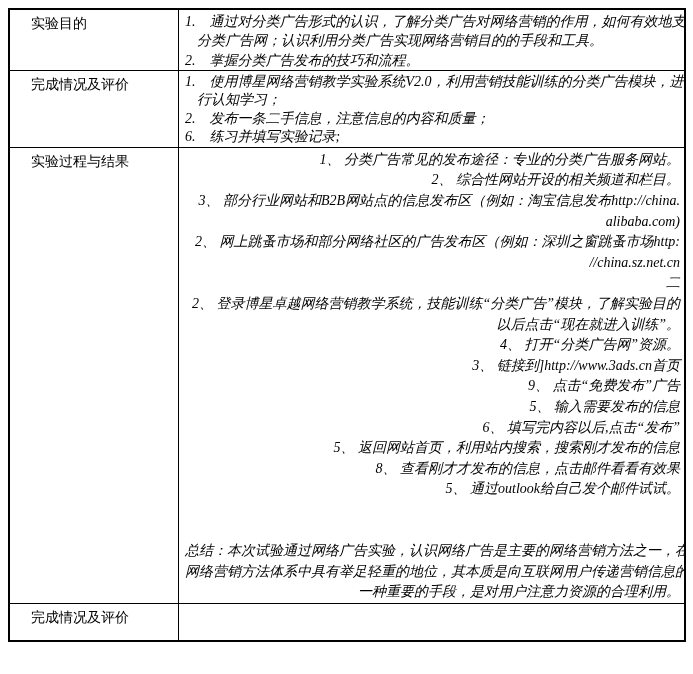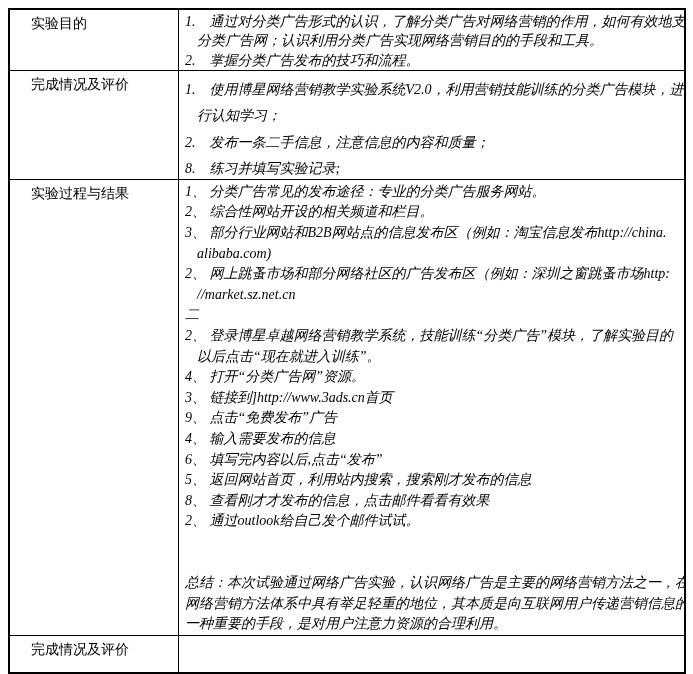--- a/index.html
+++ b/index.html
@@ -45,23 +45,23 @@
   .line {
     white-space: pre;
     font-size: 14px;
   }
   tr.r1 td { height: 58px; }
   tr.r2 td { height: 74px; }
   tr.r3 td { height: 38px; }
   tr.r4 td { height: 452px; }
   tr.r5 td { height: 38px; }
   tr.r1 .line { line-height: 19.3px; }
-  tr.r2 .line { line-height: 18.5px; margin-top: 8px; }
+  tr.r2 .line { line-height: 18.5px; }
   tr.r3 .line { line-height: 20px; padding-top: 3px; }
-  tr.r4 .line { line-height: 20.6px; }
+  tr.r4 .line { line-height: 20.6px; text-align: right; }
   .line.ind { padding-left: 12px; }
   .line.gap { margin-top: 41px; }
 </style>
 </head>
 <body>
 
 <div class="sheet">
   <table class="report">
     <tbody>
         <tr class="r1">
@@ -71,43 +71,43 @@
             <div class="line ind">分类广告网；认识利用分类广告实现网络营销目的的手段和工具。</div>
             <div class="line">2.　掌握分类广告发布的技巧和流程。</div>
           </td>
     </tr>
     <tr class="r2">
       <td class="label-cell">完成情况及评价</td>
       <td class="content-cell">
             <div class="line">1.　使用博星网络营销教学实验系统V2.0，利用营销技能训练的分类广告模块，进</div>
             <div class="line ind">行认知学习；</div>
             <div class="line">2.　发布一条二手信息，注意信息的内容和质量；</div>
-            <div class="line">8.　练习并填写实验记录;</div>
+            <div class="line">6.　练习并填写实验记录;</div>
           </td>
     </tr>
     <tr class="r4">
       <td class="label-cell">实验过程与结果</td>
       <td class="content-cell">
             <div class="line">1、 分类广告常见的发布途径：专业的分类广告服务网站。</div>
             <div class="line">2、 综合性网站开设的相关频道和栏目。</div>
             <div class="line">3、 部分行业网站和B2B网站点的信息发布区（例如：淘宝信息发布http://china.</div>
             <div class="line ind">alibaba.com)</div>
             <div class="line">2、 网上跳蚤市场和部分网络社区的广告发布区（例如：深圳之窗跳蚤市场http:</div>
-            <div class="line ind">//market.sz.net.cn</div>
+            <div class="line ind">//china.sz.net.cn</div>
             <div class="line">二</div>
             <div class="line">2、 登录博星卓越网络营销教学系统，技能训练“分类广告”模块，了解实验目的</div>
             <div class="line ind">以后点击“现在就进入训练”。</div>
             <div class="line">4、 打开“分类广告网”资源。</div>
             <div class="line">3、 链接到]http://www.3ads.cn首页</div>
             <div class="line">9、 点击“免费发布”广告</div>
-            <div class="line">4、 输入需要发布的信息</div>
+            <div class="line">5、 输入需要发布的信息</div>
             <div class="line">6、 填写完内容以后,点击“发布”</div>
             <div class="line">5、 返回网站首页，利用站内搜索，搜索刚才发布的信息</div>
             <div class="line">8、 查看刚才才发布的信息，点击邮件看看有效果</div>
-            <div class="line">2、 通过outlook给自己发个邮件试试。</div>
+            <div class="line">5、 通过outlook给自己发个邮件试试。</div>
             <div class="line gap">总结：本次试验通过网络广告实验，认识网络广告是主要的网络营销方法之一，在</div>
             <div class="line">网络营销方法体系中具有举足轻重的地位，其本质是向互联网用户传递营销信息的</div>
             <div class="line">一种重要的手段，是对用户注意力资源的合理利用。</div>
           </td>
     </tr>
     <tr class="r5">
       <td class="label-cell">完成情况及评价</td>
       <td class="content-cell"></td>
     </tr>
   </tbody>

